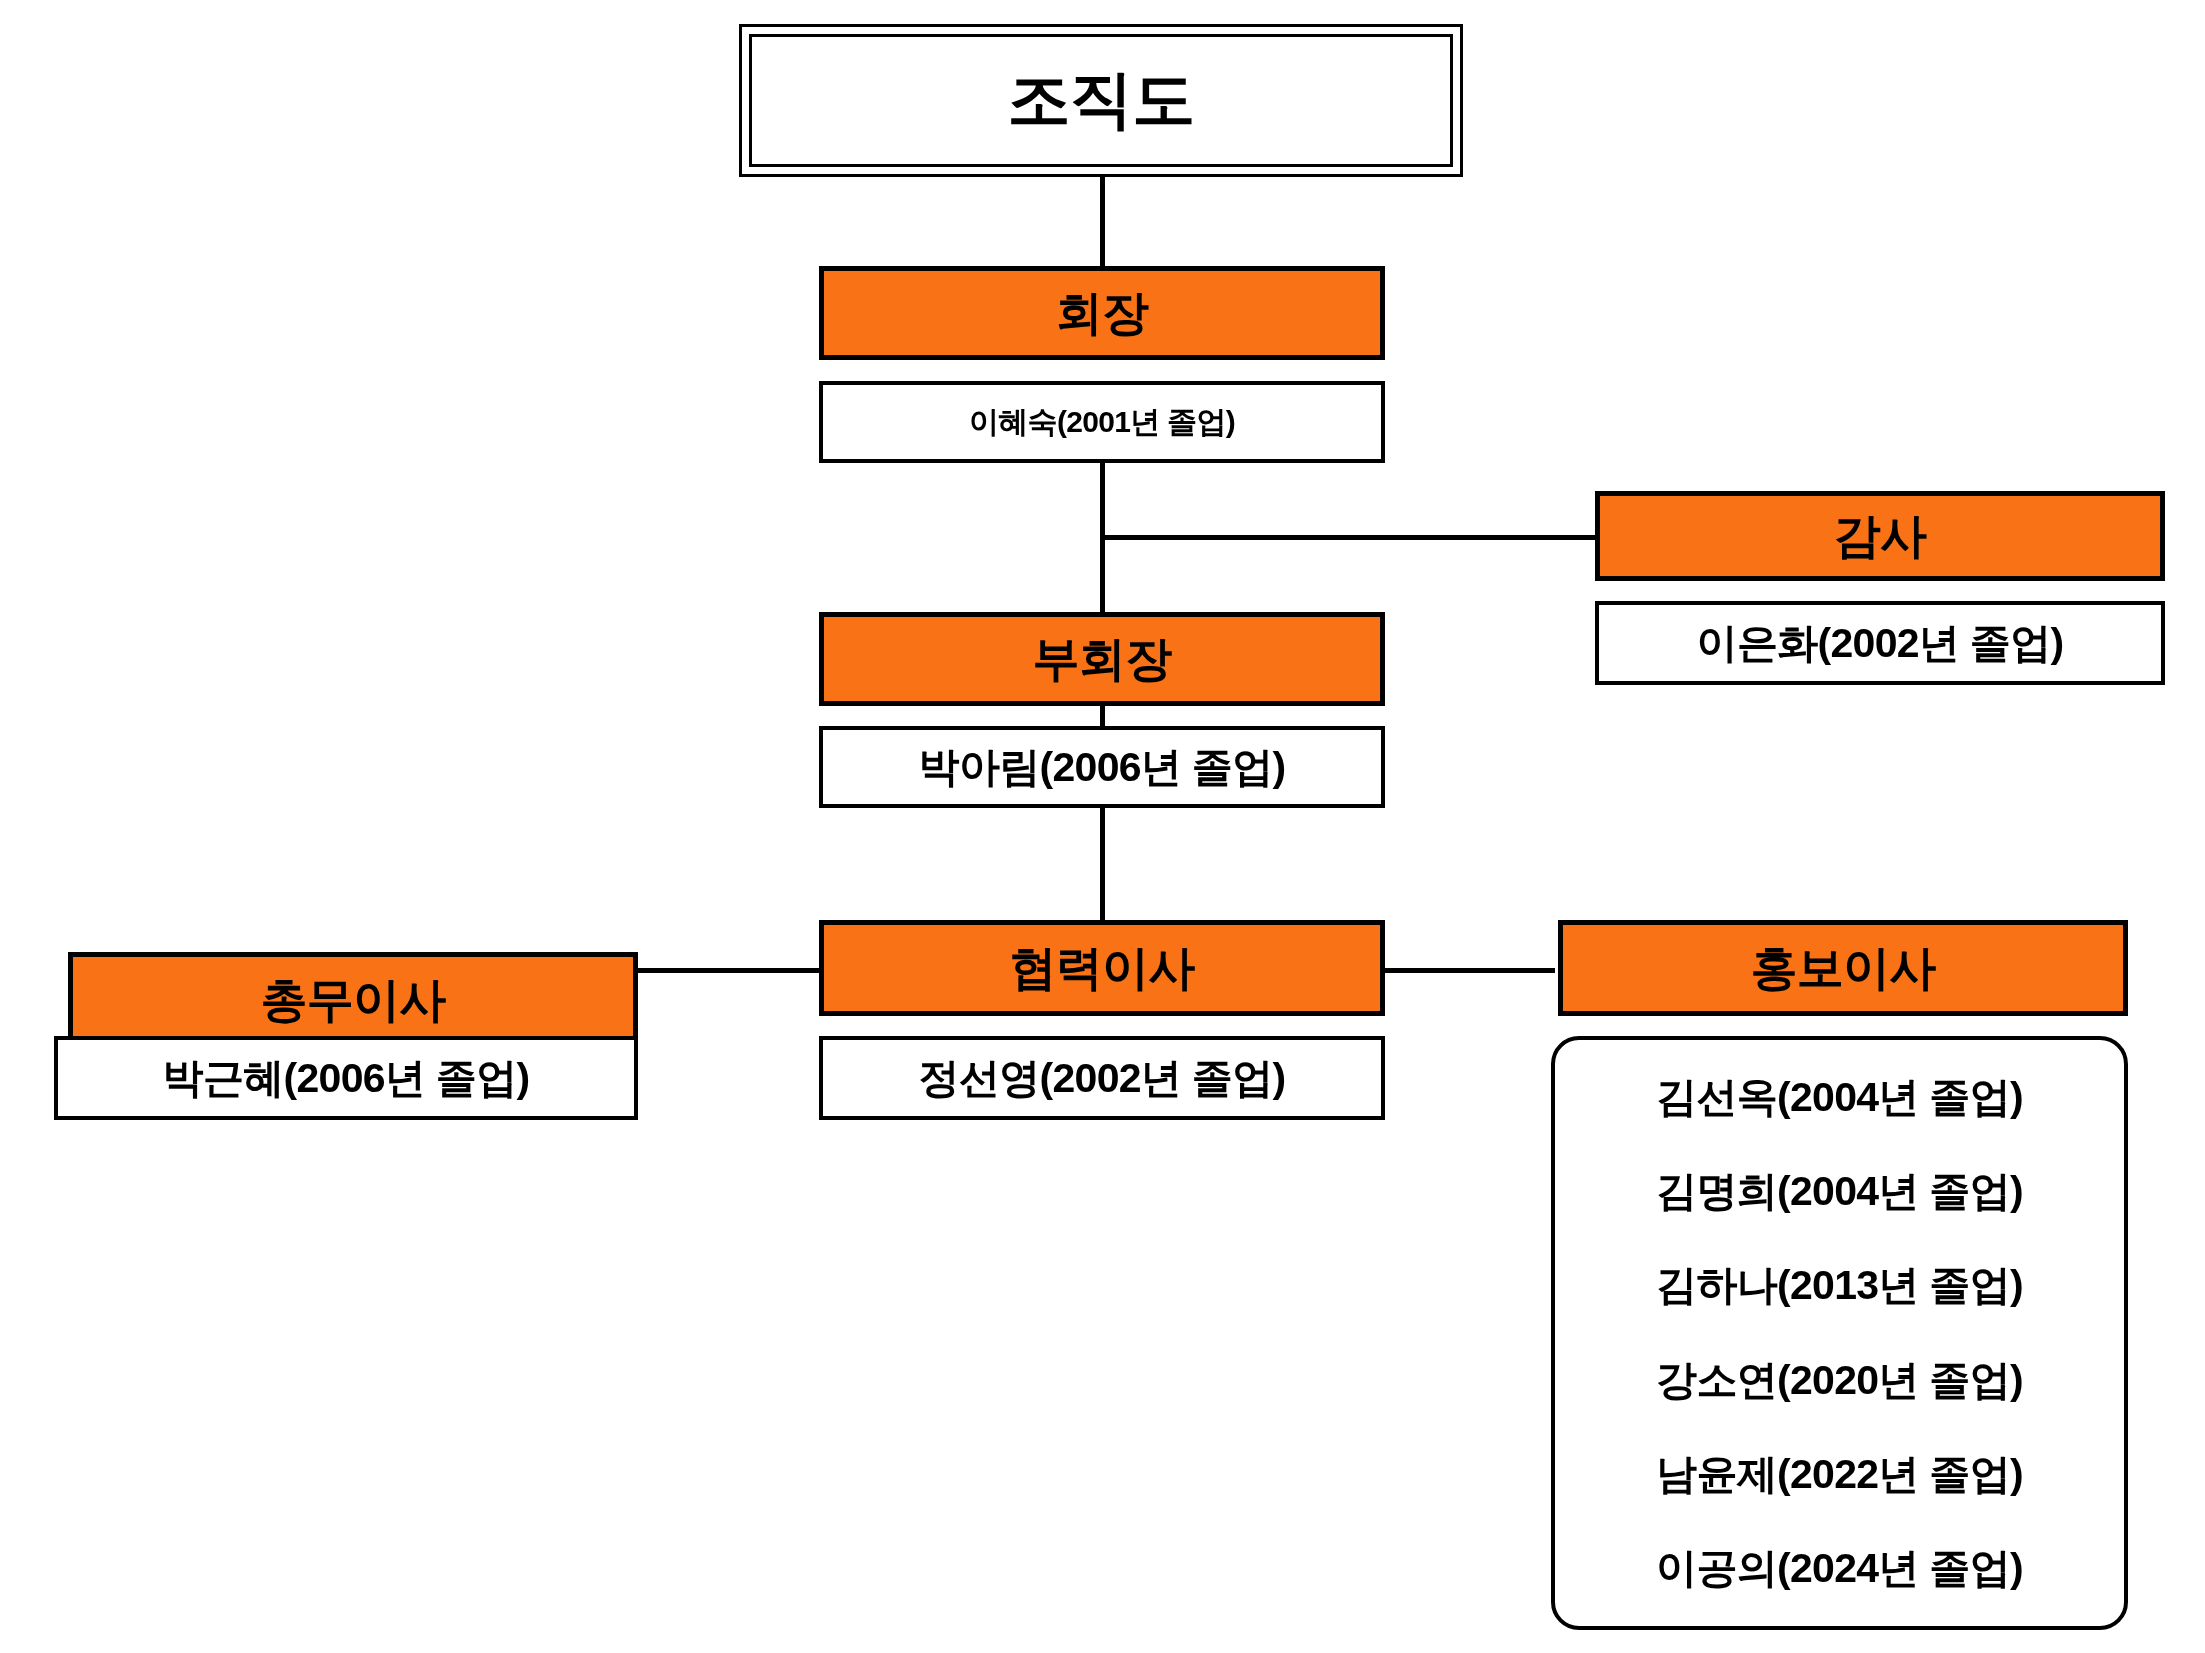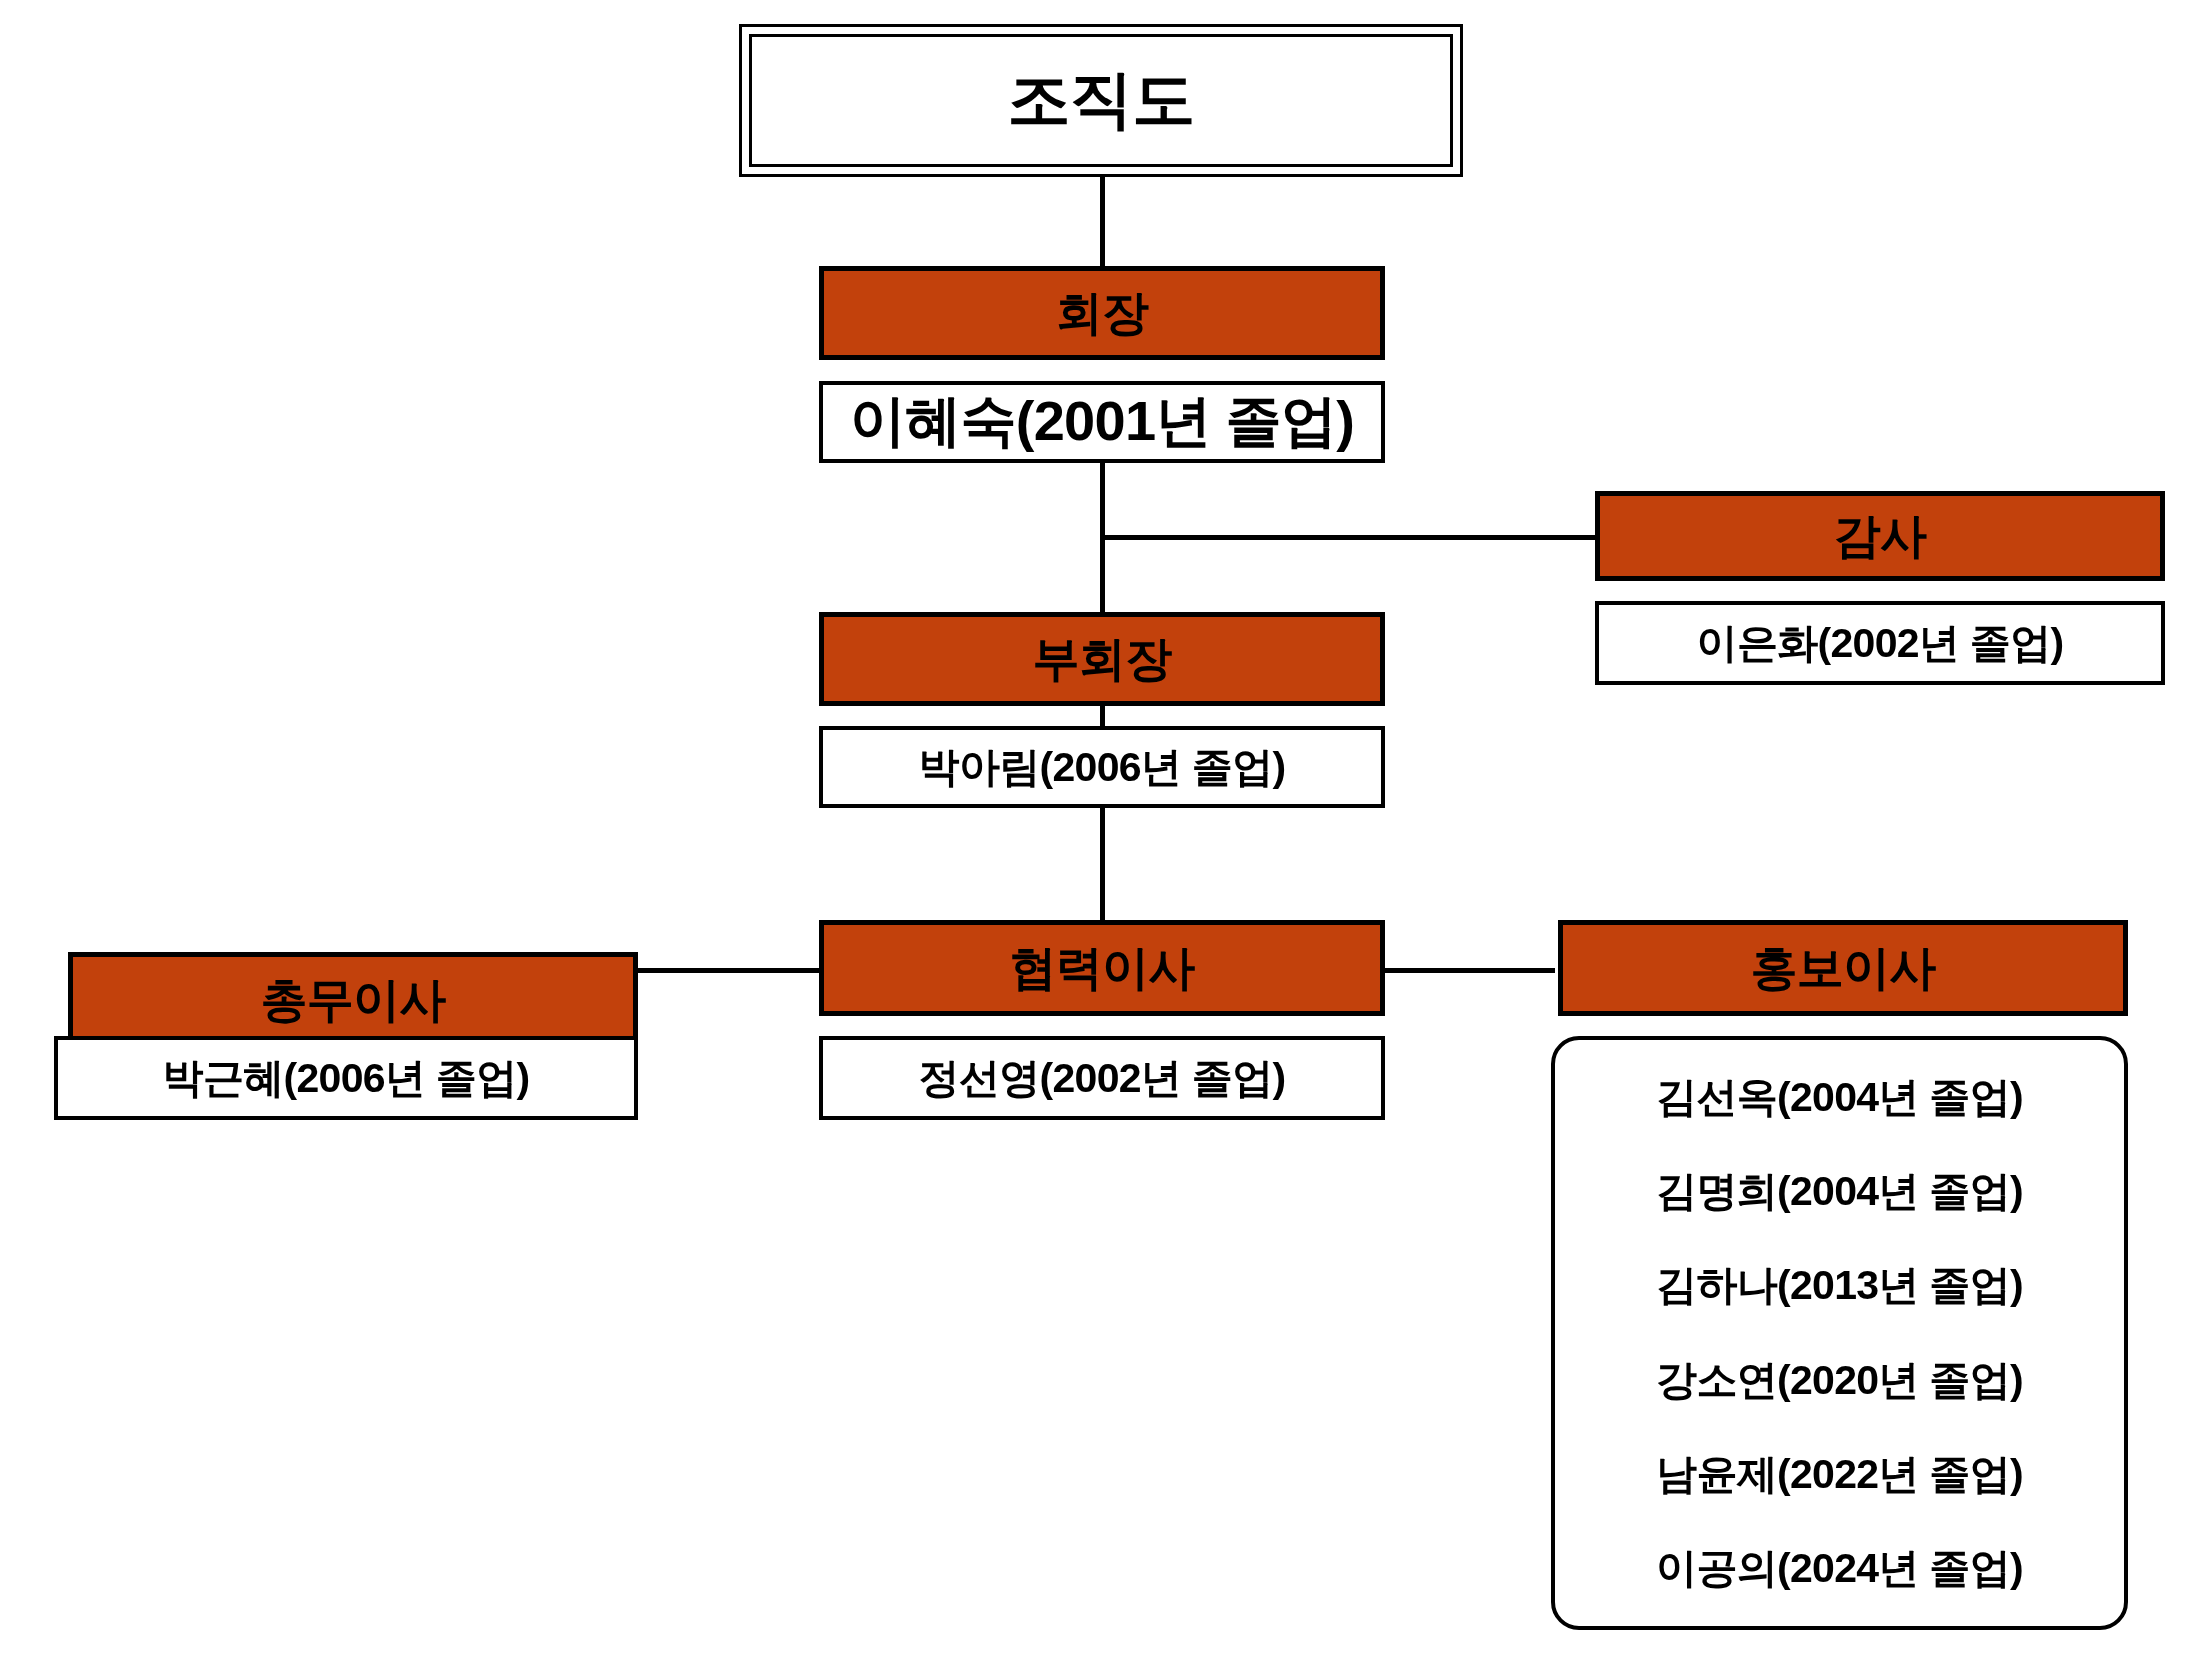--- a/index.html
+++ b/index.html
@@ -15,21 +15,21 @@
     width: 2205px;
     height: 1654px;
     background: #ffffff;
     overflow: hidden;
   }
   
   .node-header {
     position: absolute;
     box-sizing: border-box;
     border: 5.1px solid #000000;
-    background: #c2410c;
+    background: #f97316;
     display: flex;
     align-items: center;
     justify-content: center;
     font-weight: bold;
     color: #000000;
     letter-spacing: -0.7px;
   }
   .node-body {
     position: absolute;
     box-sizing: border-box;
@@ -91,21 +91,21 @@
 
 <div id="chart-root">
 
   <div class="title-box" style="left:739px; top:23.5px; width:724px; height:153px;">
     <div class="title-box-inner" style="font-size:63px;">조직도</div>
   </div>
 
   <div class="connector-v" style="left:1100px; top:176px; height:92px;"></div>
 
   <div class="node-header" style="left:819px; top:266px; width:566px; height:94px; font-size:47px;">회장</div>
-  <div class="node-body" style="left:819px; top:381px; width:566px; height:82px; font-size:56px;">
+  <div class="node-body" style="left:819px; top:381px; width:566px; height:82px; font-size:30px;">
     <span class="member-line">이혜숙(2001년 졸업)</span>
   </div>
 
   <div class="connector-v" style="left:1100px; top:463px; height:465px;"></div>
 
   <div class="connector-h" style="left:1100px; top:535px; width:500px;"></div>
 
   <div class="node-header" style="left:1595px; top:491px; width:570px; height:90px; font-size:47px;">감사</div>
   <div class="node-body" style="left:1595px; top:601px; width:570px; height:84px; font-size:41px;">
     <span class="member-line">이은화(2002년 졸업)</span>

